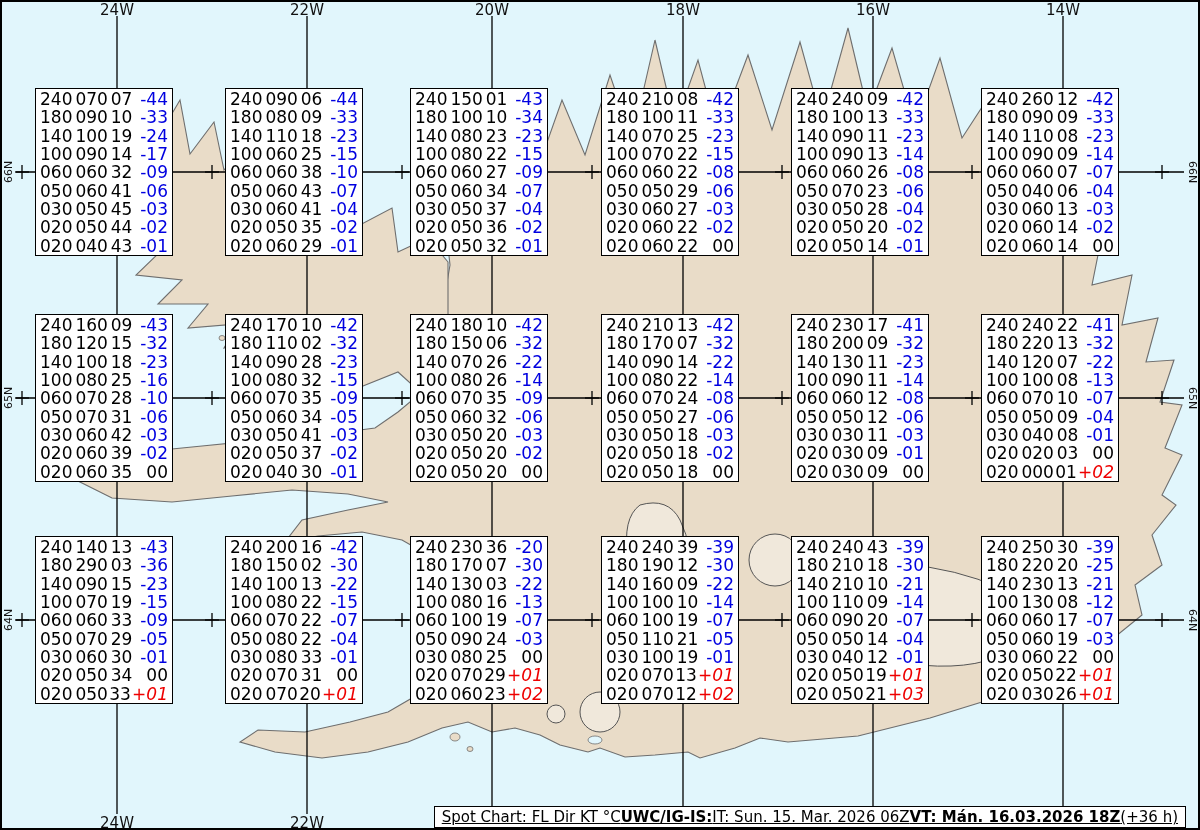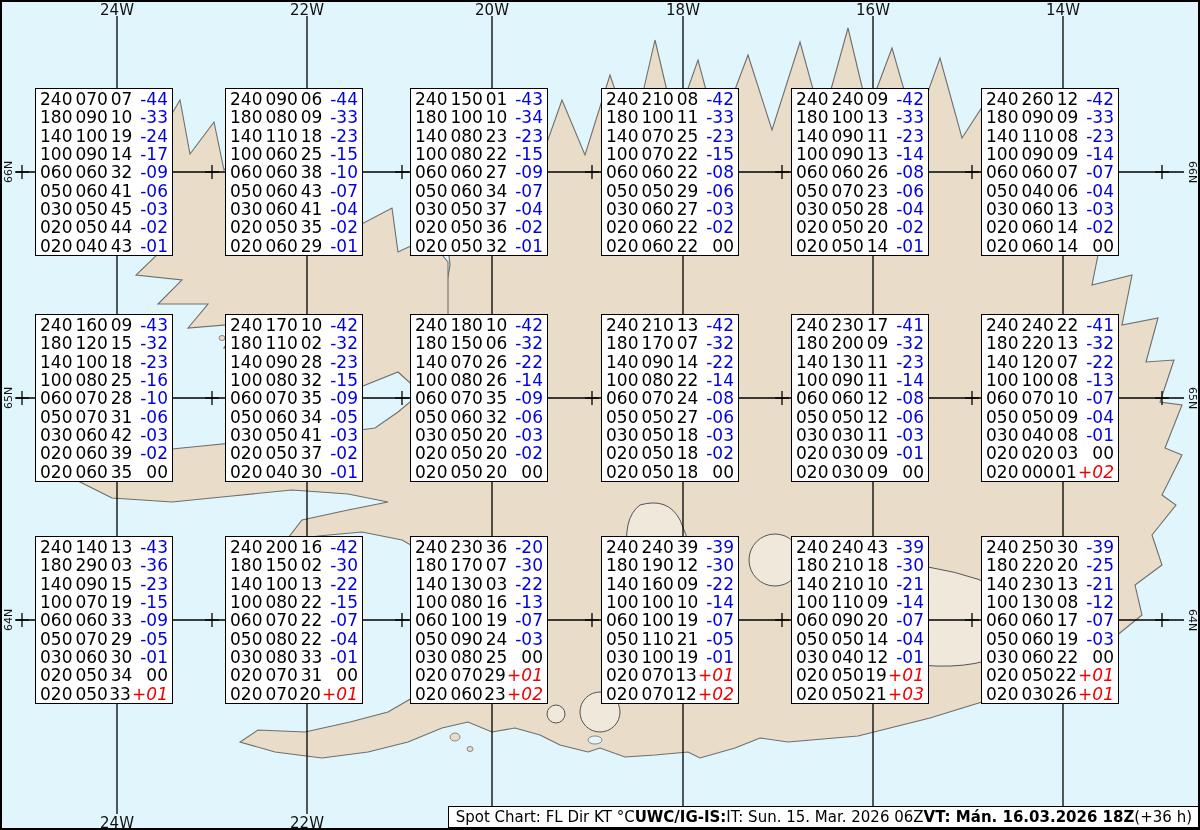--- a/index.html
+++ b/index.html
@@ -25,23 +25,23 @@
   .tmp.pos{color:var(--pos);font-style:italic;}
   .tmp.zero{color:var(--zero);}
 
   
   .lon-label{position:absolute;transform:translateX(-50%);font-size:15px;color:#111;z-index:15;}
   .lat-label{position:absolute;font-size:11px;color:#111;z-index:15;}
   .lat-label.left{transform:translate(-50%,-50%) rotate(-90deg);}
   .lat-label.right{transform:translate(-50%,-50%) rotate(90deg);}
 
   
-  .caption{position:absolute;right:0;bottom:2px;height:22px;background:#fff;
+  .caption{position:absolute;right:14px;bottom:2px;height:22px;background:#fff;
     border:1.2px solid #000;box-sizing:border-box;z-index:50;display:flex;align-items:center;
-    padding:0 7px;font-size:15px;white-space:nowrap;color:#000;}
+    padding:0 7px;font-size:15px;white-space:nowrap;color:#000;text-decoration:underline;}
   .caption b{font-weight:bold;}
 </style>
 </head>
 <body>
 
 <div id="stage">
 
   <svg id="map-svg" viewBox="0 0 1200 830">
     <rect x="0" y="0" width="1200" height="830" fill="var(--ocean)"></rect>
 

